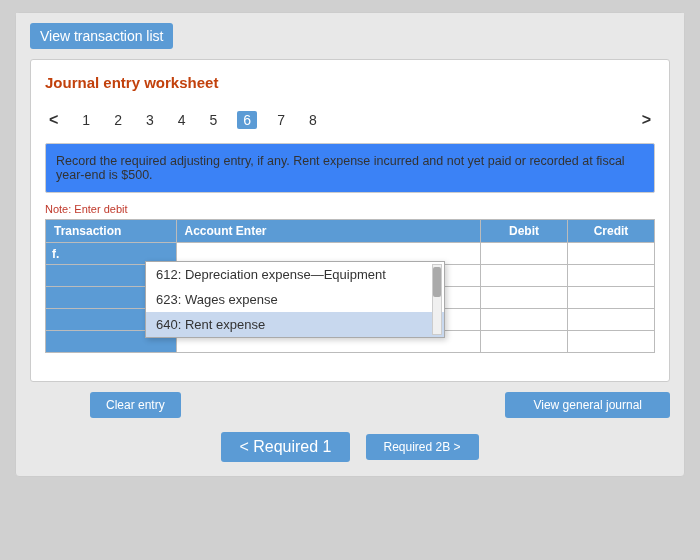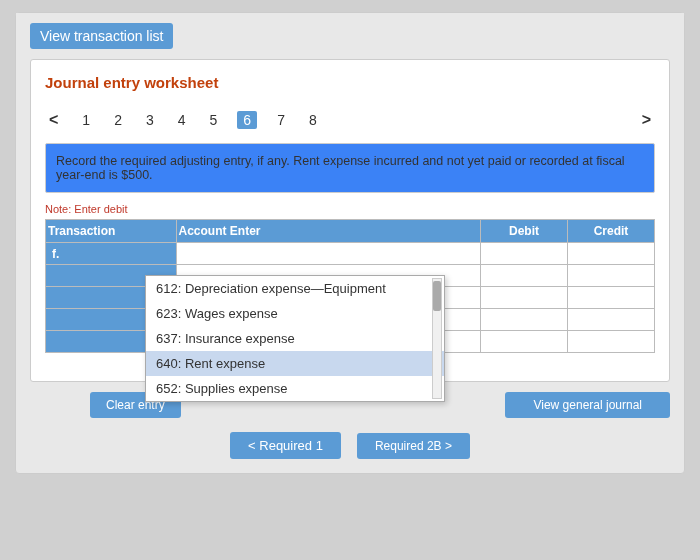--- a/index.html
+++ b/index.html
@@ -95,21 +95,21 @@
       margin-bottom: 14px;
     }
     .entry-table {
       width: 100%;
       border-collapse: collapse;
       font-size: 12px;
     }
     .entry-table th {
       background: #f0f0f0;
       border: 1px solid #bbb;
-      padding: 4px 2px;
+      padding: 4px 8px;
       text-align: left;
       font-weight: bold;
     }
     .entry-table td {
       border: 1px solid #bbb;
       padding: 3px 6px;
       height: 22px;
     }
     .entry-table .col-transaction {
       width: 120px;
@@ -142,21 +142,21 @@
       background: #5b9bd5;
       color: white;
     }
     .transaction-cell {
       color: #333;
       font-size: 12px;
     }
     
     .dropdown-overlay {
       position: absolute;
-      top: 56px;
+      top: 42px;
       left: 100px;
       background: white;
       border: 1px solid #aaa;
       box-shadow: 2px 2px 6px rgba(0,0,0,0.2);
       z-index: 10;
       width: 300px;
       font-size: 13px;
     }
     .dropdown-overlay .dropdown-item {
       padding: 5px 10px;
@@ -226,21 +226,21 @@
       align-items: center;
       gap: 16px;
       margin-top: 14px;
     }
     .btn-required1 {
       background: #5b9bd5;
       color: white;
       border: none;
       padding: 6px 18px;
       border-radius: 3px;
-      font-size: 13px;
+      font-size: 16px;
       cursor: pointer;
     }
     .btn-required2b {
       background: #5b9bd5;
       color: white;
       border: none;
       padding: 6px 18px;
       border-radius: 3px;
       font-size: 12px;
       cursor: pointer;
@@ -320,23 +320,21 @@
             <td class="col-account"></td>
             <td class="col-debit"></td>
             <td class="col-credit"></td>
           </tr>
         </tbody>
       </table>
 
       <div class="dropdown-overlay">
         <div class="dropdown-item">612: Depreciation expense—Equipment</div>
         <div class="dropdown-item">623: Wages expense</div>
-        <div class="dropdown-item">637: Insurance expense</div>
         <div class="dropdown-item highlighted">640: Rent expense</div>
-        <div class="dropdown-item">652: Supplies expense</div>
         <div class="dropdown-scrollbar">
           <div class="dropdown-scrollbar-thumb"></div>
         </div>
       </div>
     </div>
   </div>
 
   <div class="bottom-buttons">
     <button class="btn-clear">Clear entry</button>
     <button class="btn-view-journal">View general journal</button>

